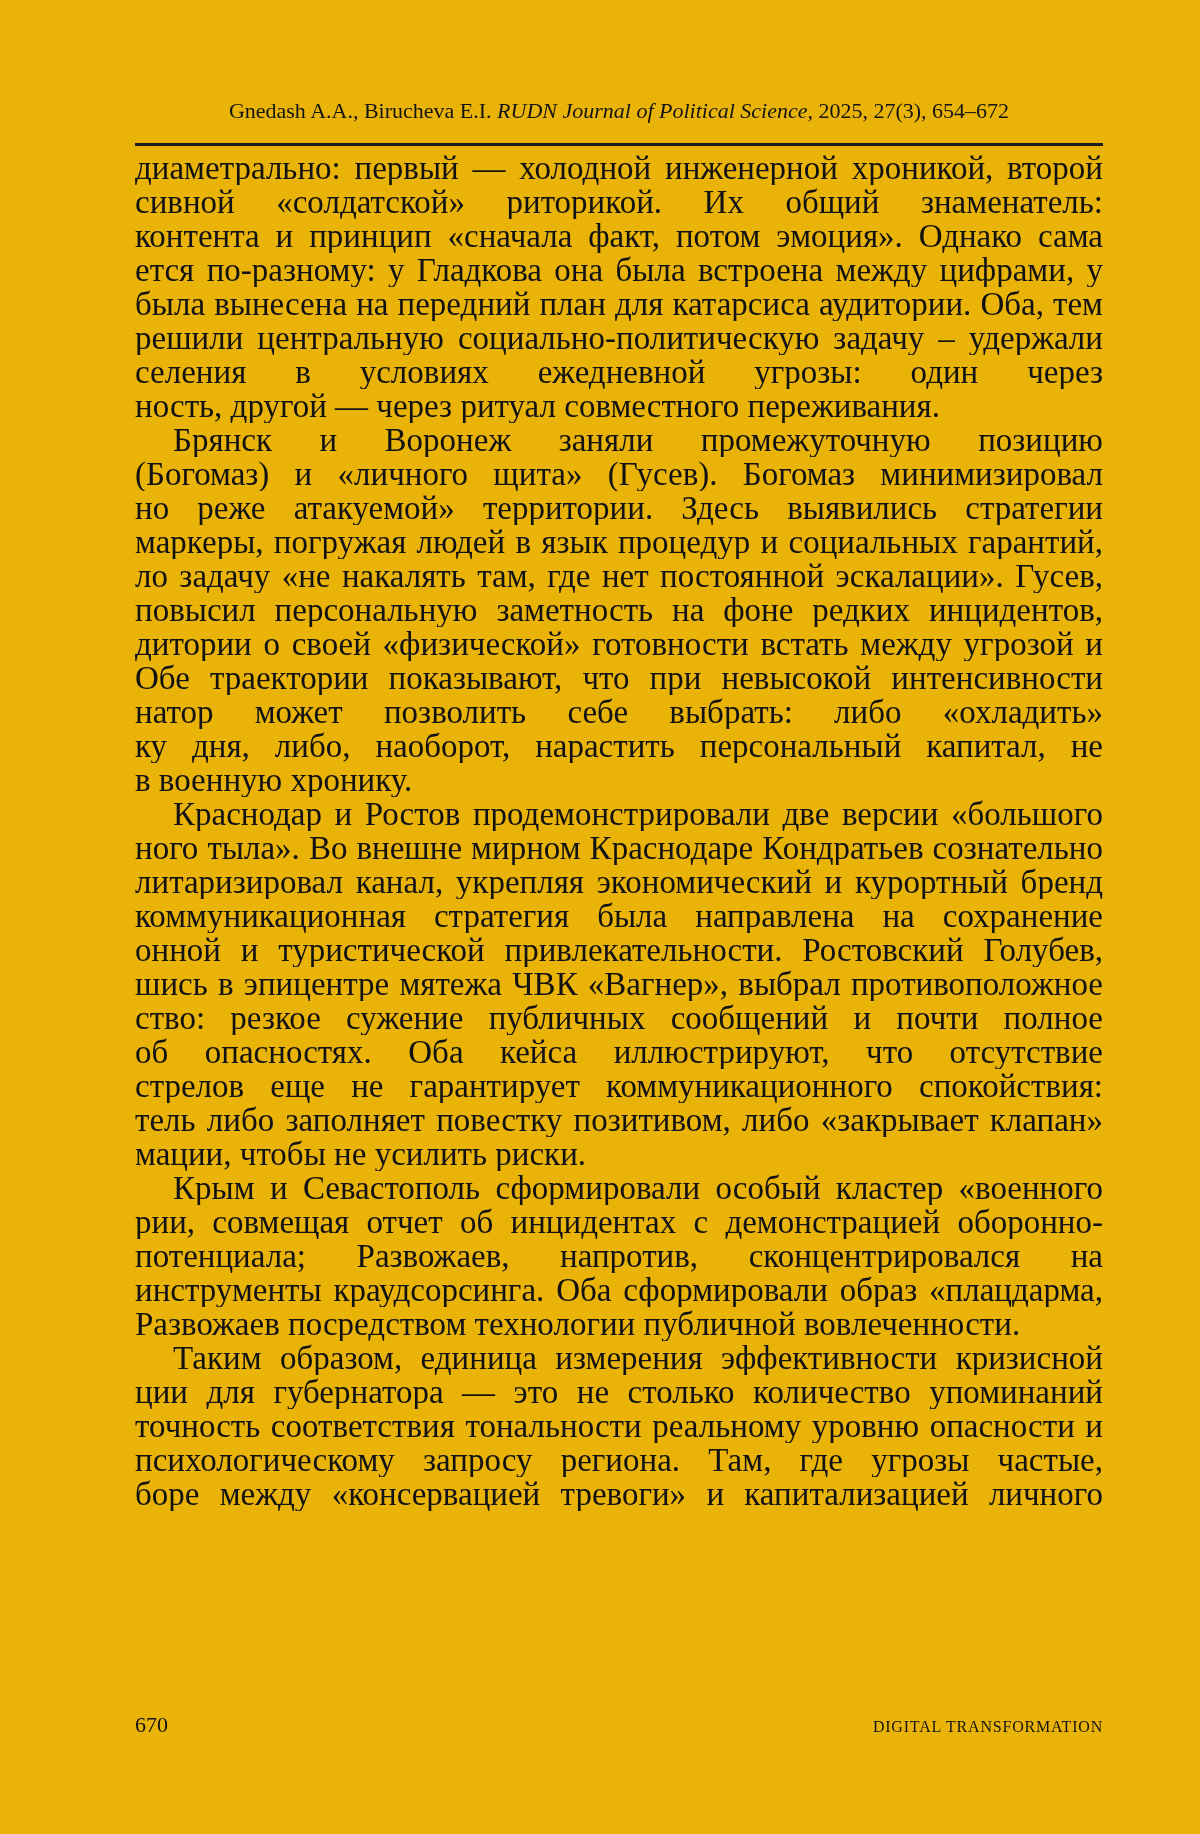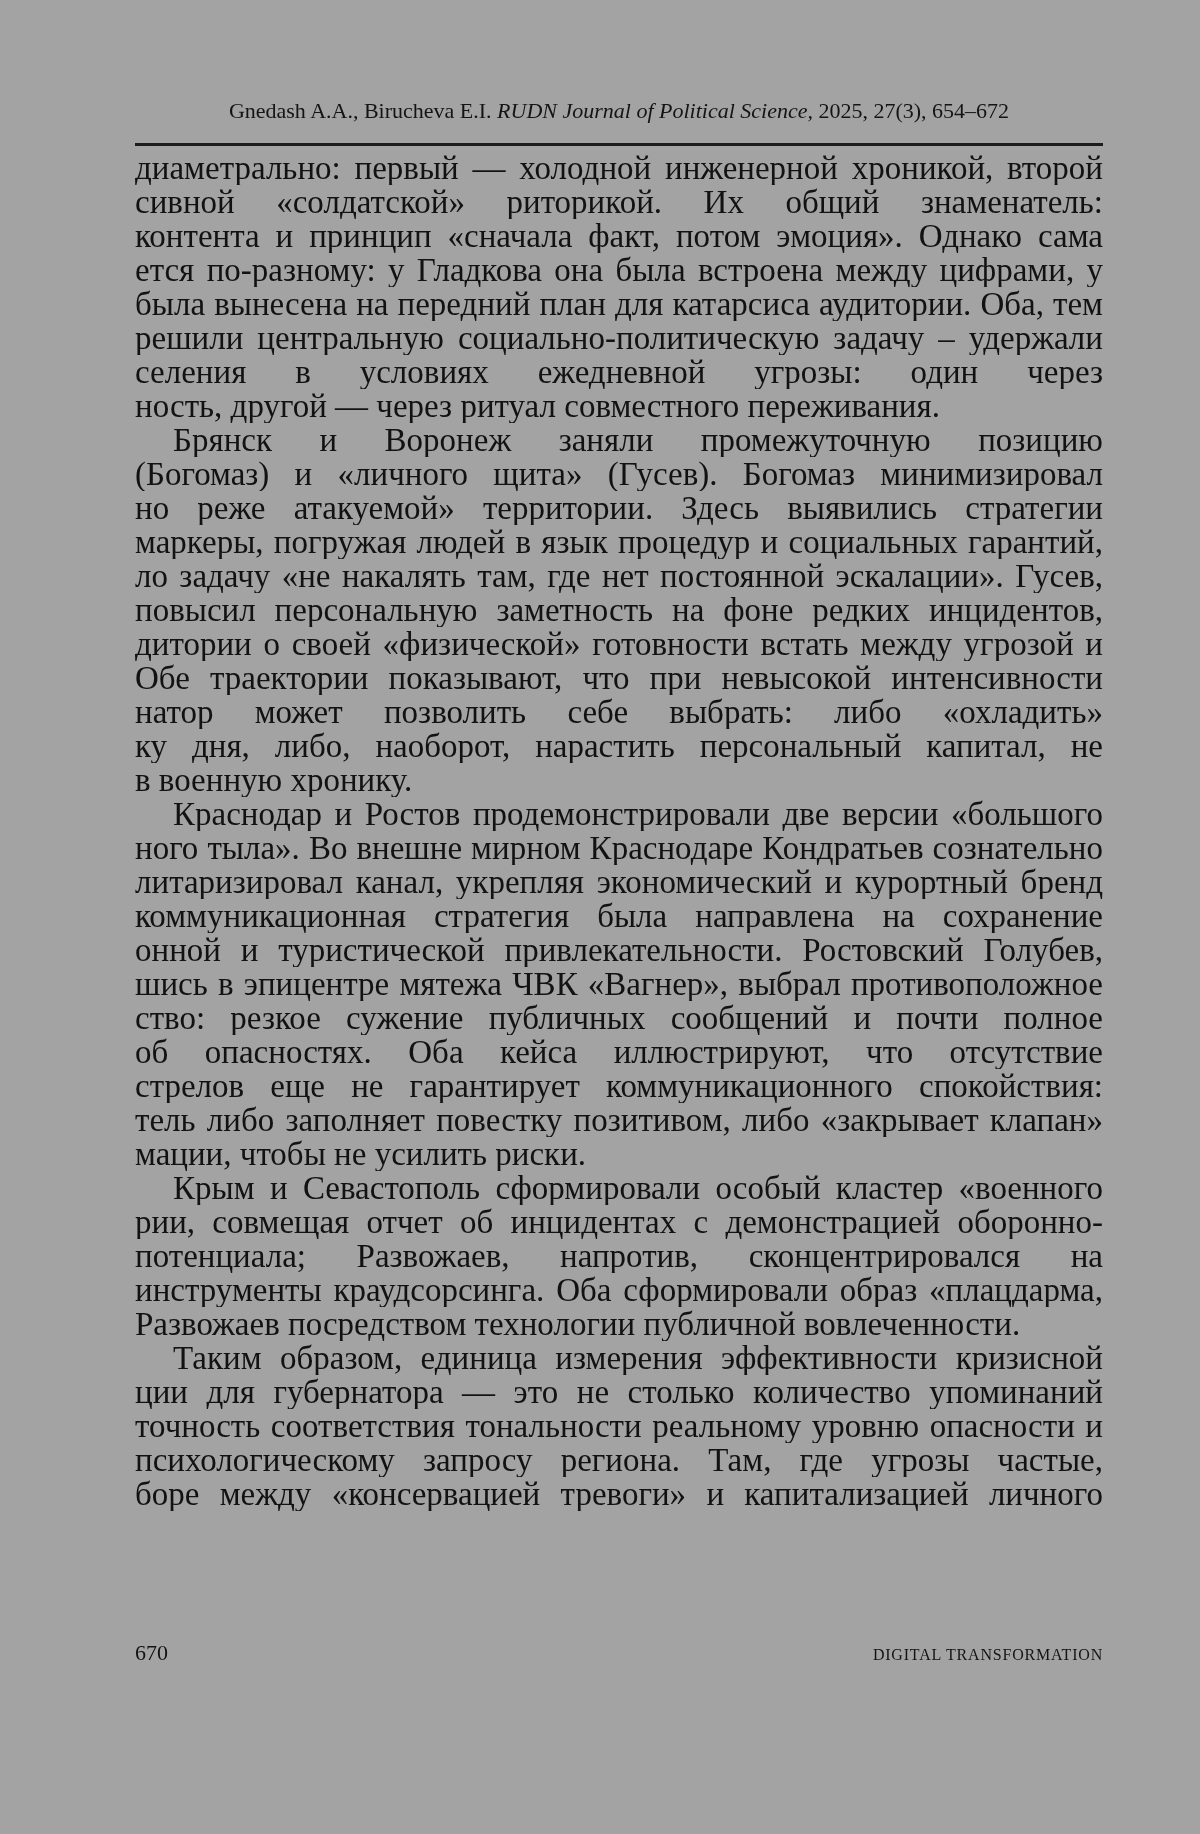--- a/index.html
+++ b/index.html
@@ -4,21 +4,21 @@
 <style>
   html, body {
     margin: 0;
     padding: 0;
     background: #ffffff;
   }
   .page {
     position: relative;
     width: 1200px;
     height: 1834px;
-    background: #a3a3a3;
+    background: #eab308;
     font-family: "Liberation Serif", "DejaVu Serif", serif;
     color: #121212;
     overflow: hidden;
   }
   .header {
     position: absolute;
     top: 98px;
     left: 135px;
     width: 968px;
     text-align: center;
@@ -51,21 +51,21 @@
     color: #121212;
   }
   .line.last {
     text-align-last: left;
   }
   .line.indent {
     text-indent: 38px;
   }
   .footer {
     position: absolute;
-    top: 1618px;
+    top: 1690px;
     left: 135px;
     width: 968px;
     display: flex;
     justify-content: space-between;
     align-items: baseline;
   }
   .page-number {
     font-size: 22px;
     color: #141414;
   }

